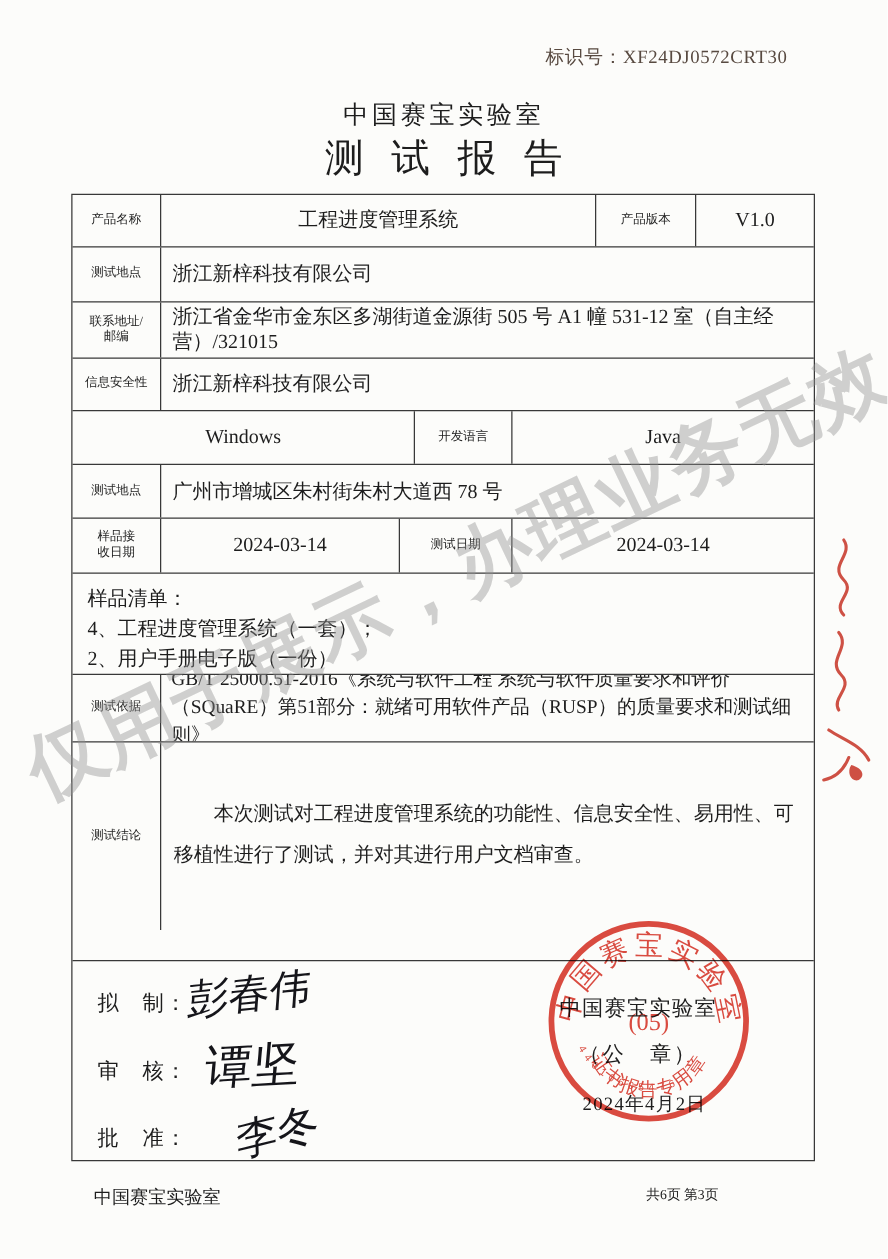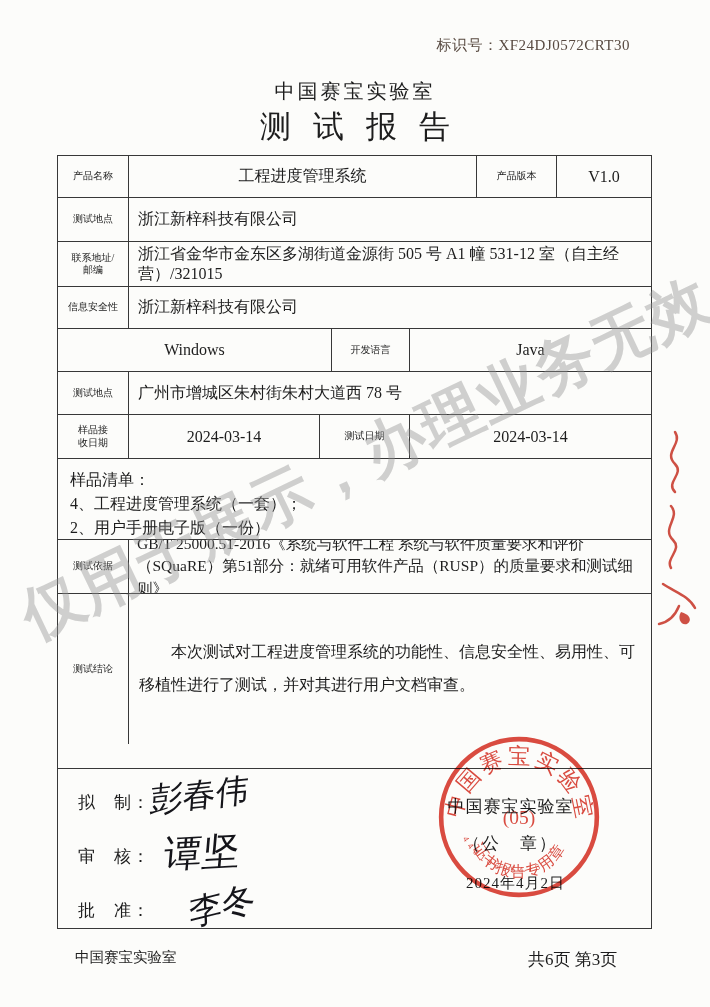--- a/index.html
+++ b/index.html
@@ -49,21 +49,21 @@
   .watermark {
     position:absolute; left:8px; top:584px; z-index:3; white-space:nowrap;
     font-size:61px; font-weight:bold; letter-spacing:2px;
     color:rgba(145,145,145,.42);
     transform:rotate(-25.5deg); transform-origin:0 0;
     pointer-events:none;
   }
 
   
   .footer-left  { position:absolute; left:75px;  top:948px; font-size:14.5px; }
-  .footer-right { position:absolute; left:528px; top:948px; font-size:17px; }
+  .footer-right { position:absolute; left:517px; top:948px; font-size:11px; }
 </style>
 </head>
 <body>
 
 <div class="page">
 
   <div class="report-id">标识号：XF24DJ0572CRT30</div>
   <div class="org-title">中国赛宝实验室</div>
   <div class="report-title">测试报告</div>
 

